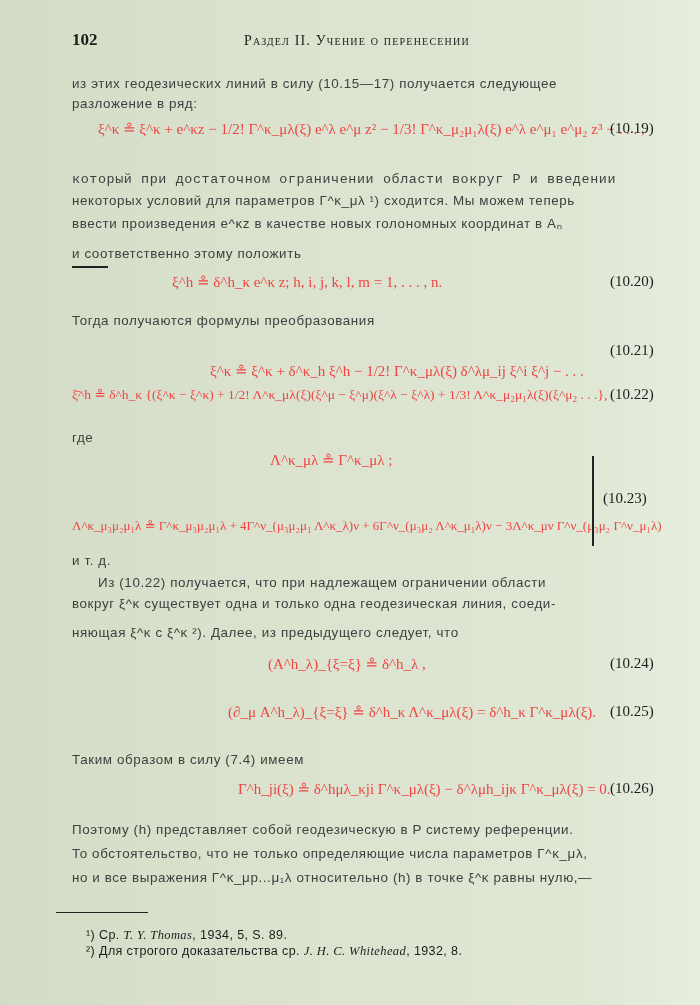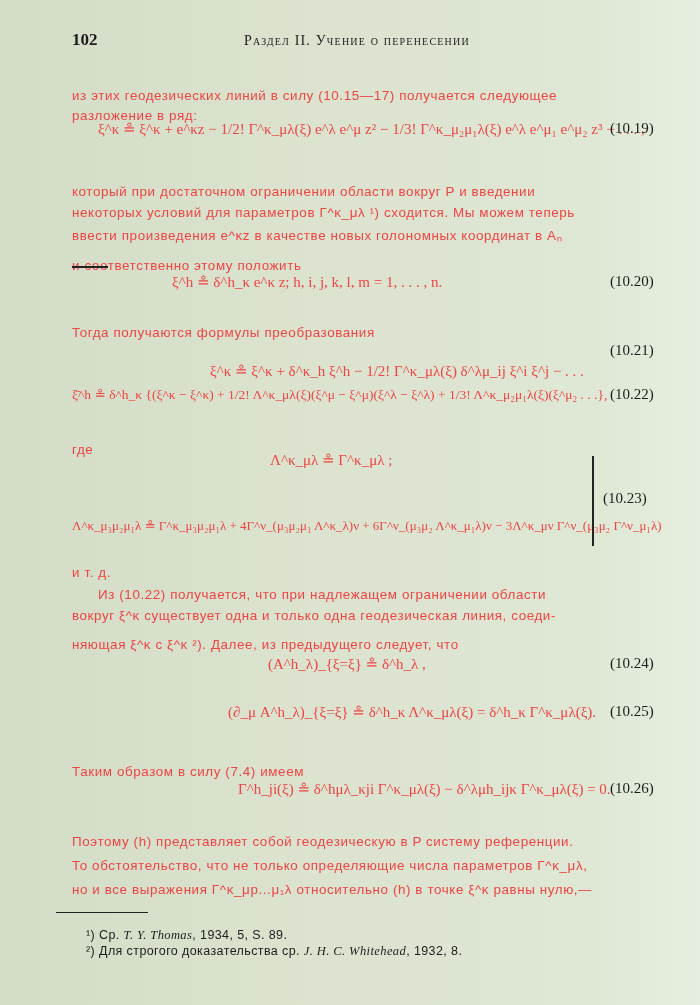--- a/index.html
+++ b/index.html
@@ -5,21 +5,21 @@
   html, body { margin: 0; padding: 0; }
   body {
     width: 700px; height: 1005px; overflow: hidden;
     background: linear-gradient(90deg, #d3dcc6 0%, #dbe3cf 40%, #dfe7d5 85%, #e6eedf 100%);
     font-family: "DejaVu Serif", serif;
     color: #1c1c1c;
     position: relative;
   }
   .page { position: absolute; left: 0; top: 0; width: 700px; height: 970px; }
   .abs { position: absolute; white-space: nowrap; }
-  .txt { font-family: "Liberation Sans", sans-serif; font-size: 13.4px; letter-spacing: 0.6px; color: #ef4444; margin-top: 12px; }
+  .txt { font-family: "Liberation Sans", sans-serif; font-size: 13.4px; letter-spacing: 0.6px; color: #404040; }
   .serif { font-family: "Liberation Serif", serif; }
   .math { font-family: "Liberation Serif", serif; font-size: 15px; color: #ef4444; text-align: center; }
   .eqno { font-family: "Liberation Serif", serif; font-size: 15px; }
   .pageno { font-family: "Liberation Serif", serif; font-size: 17px; font-weight: bold; }
   .running { font-family: "Liberation Serif", serif; font-size: 14px; letter-spacing: 1.2px; font-variant: small-caps; }
   i { font-style: italic; }
   .brace { position: absolute; left: 592px; top: 456px; width: 2px; height: 90px; background: #222; }
   .rule { position: absolute; height: 1px; background: #222; }
   .fn { font-family: "Liberation Sans", sans-serif; font-size: 12.5px; letter-spacing: 0.4px; }
 </style>
@@ -32,21 +32,21 @@
   <div class="abs running" style="left:244px;top:33px;text-align:center;">Раздел II. Учение о перенесении</div>
 
   <div class="abs txt" style="left:72px;top:76px;">из этих геодезических линий в силу (10.15—17) получается следующее</div>
   <div class="abs txt" style="left:72px;top:96px;">разложение в ряд:</div>
 
   <div class="abs math" style="left:98px;top:120px;">
     <span>ξ^κ ≗ ξ^κ + e^κz − 1/2! Γ^κ_μλ(ξ) e^λ e^μ z² − 1/3! Γ^κ_μ₂μ₁λ(ξ) e^λ e^μ₁ e^μ₂ z³ − . . . ,</span>
   </div>
   <div class="abs eqno" style="left:610px;top:120px;">(10.19)</div>
 
-  <div class="abs txt" style="left:72px;top:172px;">который при достаточном ограничении области вокруг P и введении</div>
+  <div class="abs txt" style="left:72px;top:172px;font-family:Liberation Mono, monospace;">который при достаточном ограничении области вокруг P и введении</div>
   <div class="abs txt" style="left:72px;top:193px;">некоторых условий для параметров Γ^κ_μλ ¹) сходится. Мы можем теперь</div>
   <div class="abs txt" style="left:72px;top:214px;">ввести произведения e^κz в качестве новых голономных координат в Aₙ</div>
   <div class="abs txt" style="left:72px;top:246px;">и соответственно этому положить</div>
   <div class="rule" style="left:72px;top:266px;width:36px;height:2px;"></div>
 
   <div class="abs math" style="left:172px;top:273px;">ξ^h ≗ δ^h_κ e^κ z;   h, i, j, k, l, m = 1, . . . , n.</div>
   <div class="abs eqno" style="left:610px;top:273px;">(10.20)</div>
 
   <div class="abs txt" style="left:72px;top:313px;">Тогда получаются формулы преобразования</div>
 

